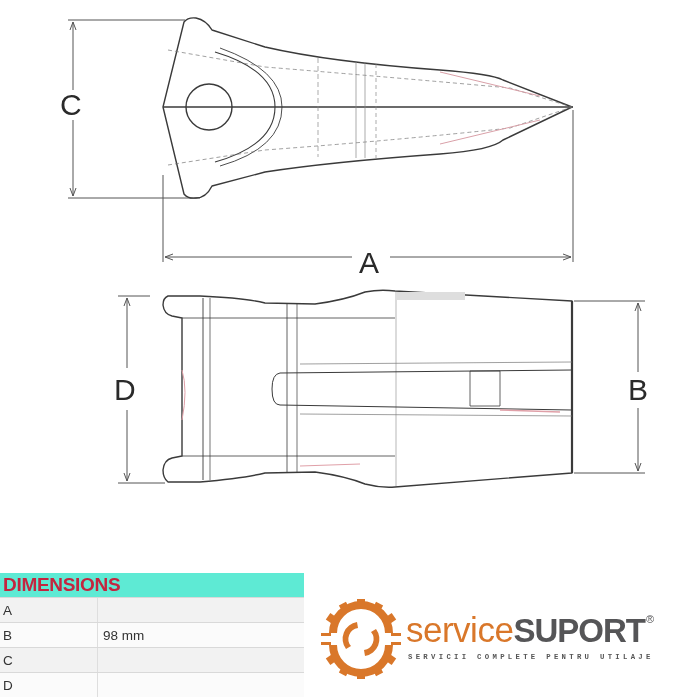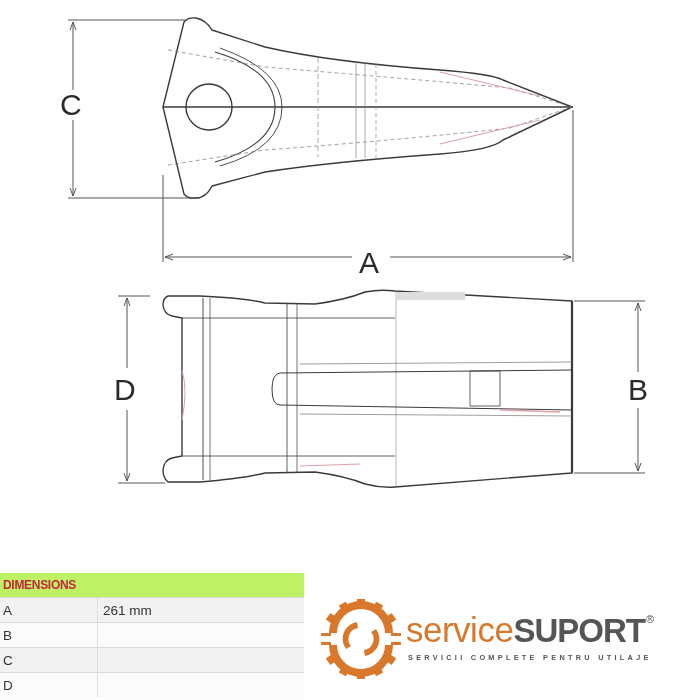--- a/index.html
+++ b/index.html
@@ -1,32 +1,32 @@
 <!DOCTYPE html>
 <html><head>
 <meta charset="utf-8">
 <style>
   html, body { margin:0; padding:0; background:#ffffff; }
   body { width:700px; height:700px; position:relative; overflow:hidden; font-family:"Liberation Sans", sans-serif; }
   .drawing { position:absolute; left:0; top:0; width:700px; height:560px; }
   .dim-label { position:absolute; font-family:"Liberation Sans", sans-serif; font-size:30px; color:#2a2a2a; font-weight:normal; line-height:1; }
   .table { position:absolute; left:0; top:573px; width:304px; border-collapse:collapse; font-size:13.5px; color:#333; }
-  .table .hdr { height:24px; background:#bef264; color:#c4253f; font-weight:bold; font-size:12px; letter-spacing:-0.3px; padding-left:3px; display:flex; align-items:center; }
+  .table .hdr { height:24px; background:#5eead4; color:#c4253f; font-weight:bold; font-size:19px; letter-spacing:-0.3px; padding-left:3px; display:flex; align-items:center; }
   .table .row { display:flex; height:24px; border-top:1px solid #d9d9d9; }
   .table .row:nth-child(odd) { background:#f2f2f2; }
   .table .row:nth-child(even) { background:#fbfbfb; }
   .table .k { width:94px; padding-left:3px; display:flex; align-items:center; border-right:1px solid #dedede; }
   .table .v { flex:1; padding-left:5px; display:flex; align-items:center; }
   .logo { position:absolute; left:320px; top:598px; width:380px; height:90px; }
   .logo .gear { position:absolute; left:0; top:0; width:82px; height:82px; }
   .logo .word { position:absolute; left:86px; top:14px; font-size:35px; line-height:1; letter-spacing:-0.5px; white-space:nowrap; }
   .logo .word .a { color:#d9772a; font-weight:normal; }
   .logo .word .b { color:#555557; font-weight:bold; font-size:33px; letter-spacing:-1px; }
   .logo .word .reg { color:#555557; font-size:11px; vertical-align:top; position:relative; top:2px; margin-left:1px; }
-  .logo .tag { position:absolute; left:88px; top:55px; font-size:7.3px; letter-spacing:3.3px; color:#555; font-weight:bold; white-space:nowrap; }
+  .logo .tag { position:absolute; left:88px; top:55px; font-size:7.3px; letter-spacing:3.3px; color:#555; font-weight:bold; white-space:nowrap;font-family:Liberation Mono, monospace; }
 </style>
 </head>
 <body>
 
 <div class="drawing">
   <svg width="700" height="560" viewBox="0 0 700 560" xmlns="http://www.w3.org/2000/svg">
     <g fill="none" stroke="#3a3a3a" stroke-width="1.4" stroke-linejoin="round">
 
       <g stroke-width="1" stroke="#555">
         <line x1="68" y1="20" x2="185" y2="20"></line>
@@ -99,24 +99,24 @@
   <div class="dim-label" style="left:359px;top:248px;">A</div>
   <div class="dim-label" style="left:114px;top:375px;">D</div>
   <div class="dim-label" style="left:628px;top:375px;">B</div>
 </div>
 
 <div class="table">
   <div class="hdr">DIMENSIONS</div>
   <div>
     <div class="row">
       <div class="k">A</div>
-      <div class="v">261 mm</div>
     </div>
     <div class="row">
       <div class="k">B</div>
+      <div class="v">98 mm</div>
     </div>
     <div class="row">
       <div class="k">C</div>
     </div>
     <div class="row">
       <div class="k">D</div>
     </div>
   </div>
 </div>
 

